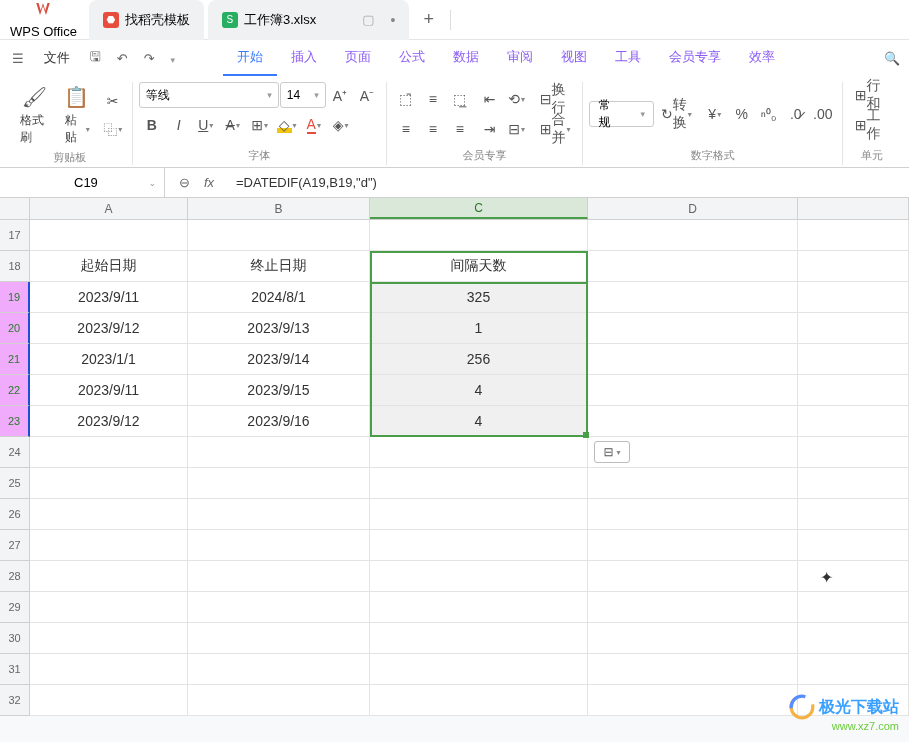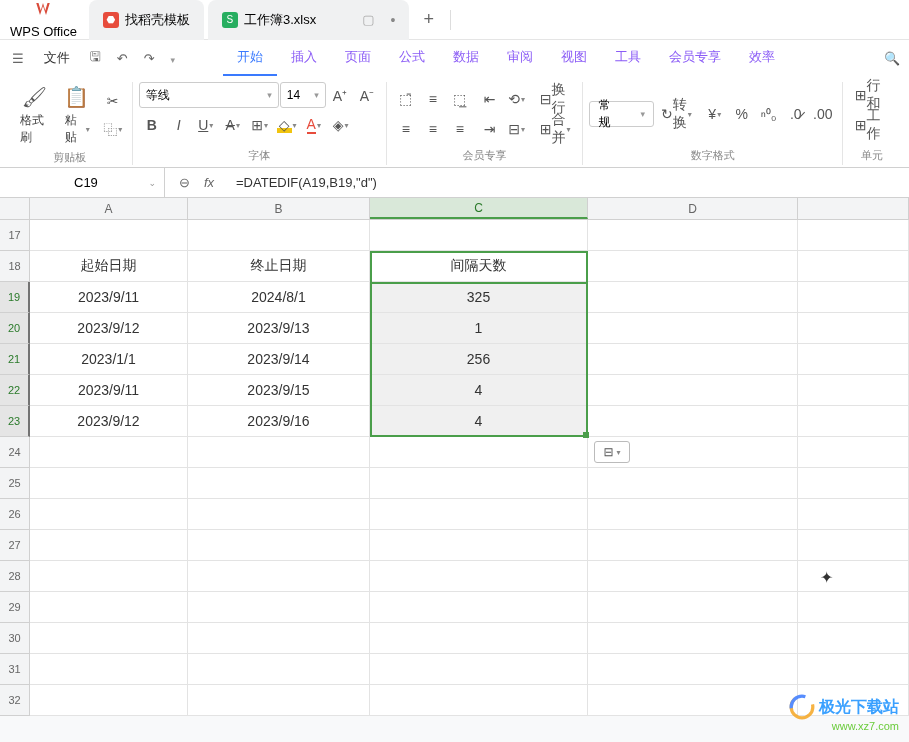--- a/index.html
+++ b/index.html
@@ -52,21 +52,21 @@
 
 
 .grid-wrap { position: relative; background: #fff; }
 .col-headers { display: flex; height: 22px; background: #f3f4f5; border-bottom: 1px solid #d0d0d0; }
 .corner { width: 30px; border-right: 1px solid #d0d0d0; }
 .col-h { border-right: 1px solid #d0d0d0; display: flex; align-items: center; justify-content: center; color: #666; font-size: 12px; }
 .col-h.sel { background: #d9e8d9; color: #2a7a2a; border-bottom: 2px solid #4a9e4a; }
 .grid-body { }
 .grow { display: flex; height: 31px; }
 .row-h { width: 30px; background: #f3f4f5; border-right: 1px solid #d0d0d0; border-bottom: 1px solid #d0d0d0; display: flex; align-items: center; justify-content: center; color: #666; font-size: 11px; }
-.row-h.sel { background: #e5e5e5; color: #2a7a2a; border-right: 2px solid #737373; }
+.row-h.sel { background: #f0abfc; color: #2a7a2a; border-right: 2px solid #1d4ed8; }
 .cell { border-right: 1px solid #e3e3e3; border-bottom: 1px solid #e3e3e3; display: flex; align-items: center; justify-content: center; color: #333; font-size: 14px; position: relative; }
 .cell.filled { background: #f0f0f0; }
 
 
 .sel-range { position: absolute; border: 2px solid #4a9e4a; pointer-events: none; }
 .sel-header { position: absolute; border: 2px solid #4a9e4a; border-bottom: none; pointer-events: none; }
 .fill-handle { position: absolute; width: 6px; height: 6px; background: #4a9e4a; right: -3px; bottom: -3px; }
 
 
 .paste-btn { position: absolute; width: 36px; height: 22px; border: 1px solid #bbb; background: #fff; border-radius: 3px; display: flex; align-items: center; justify-content: center; font-size: 12px; color: #555; gap: 2px; }

